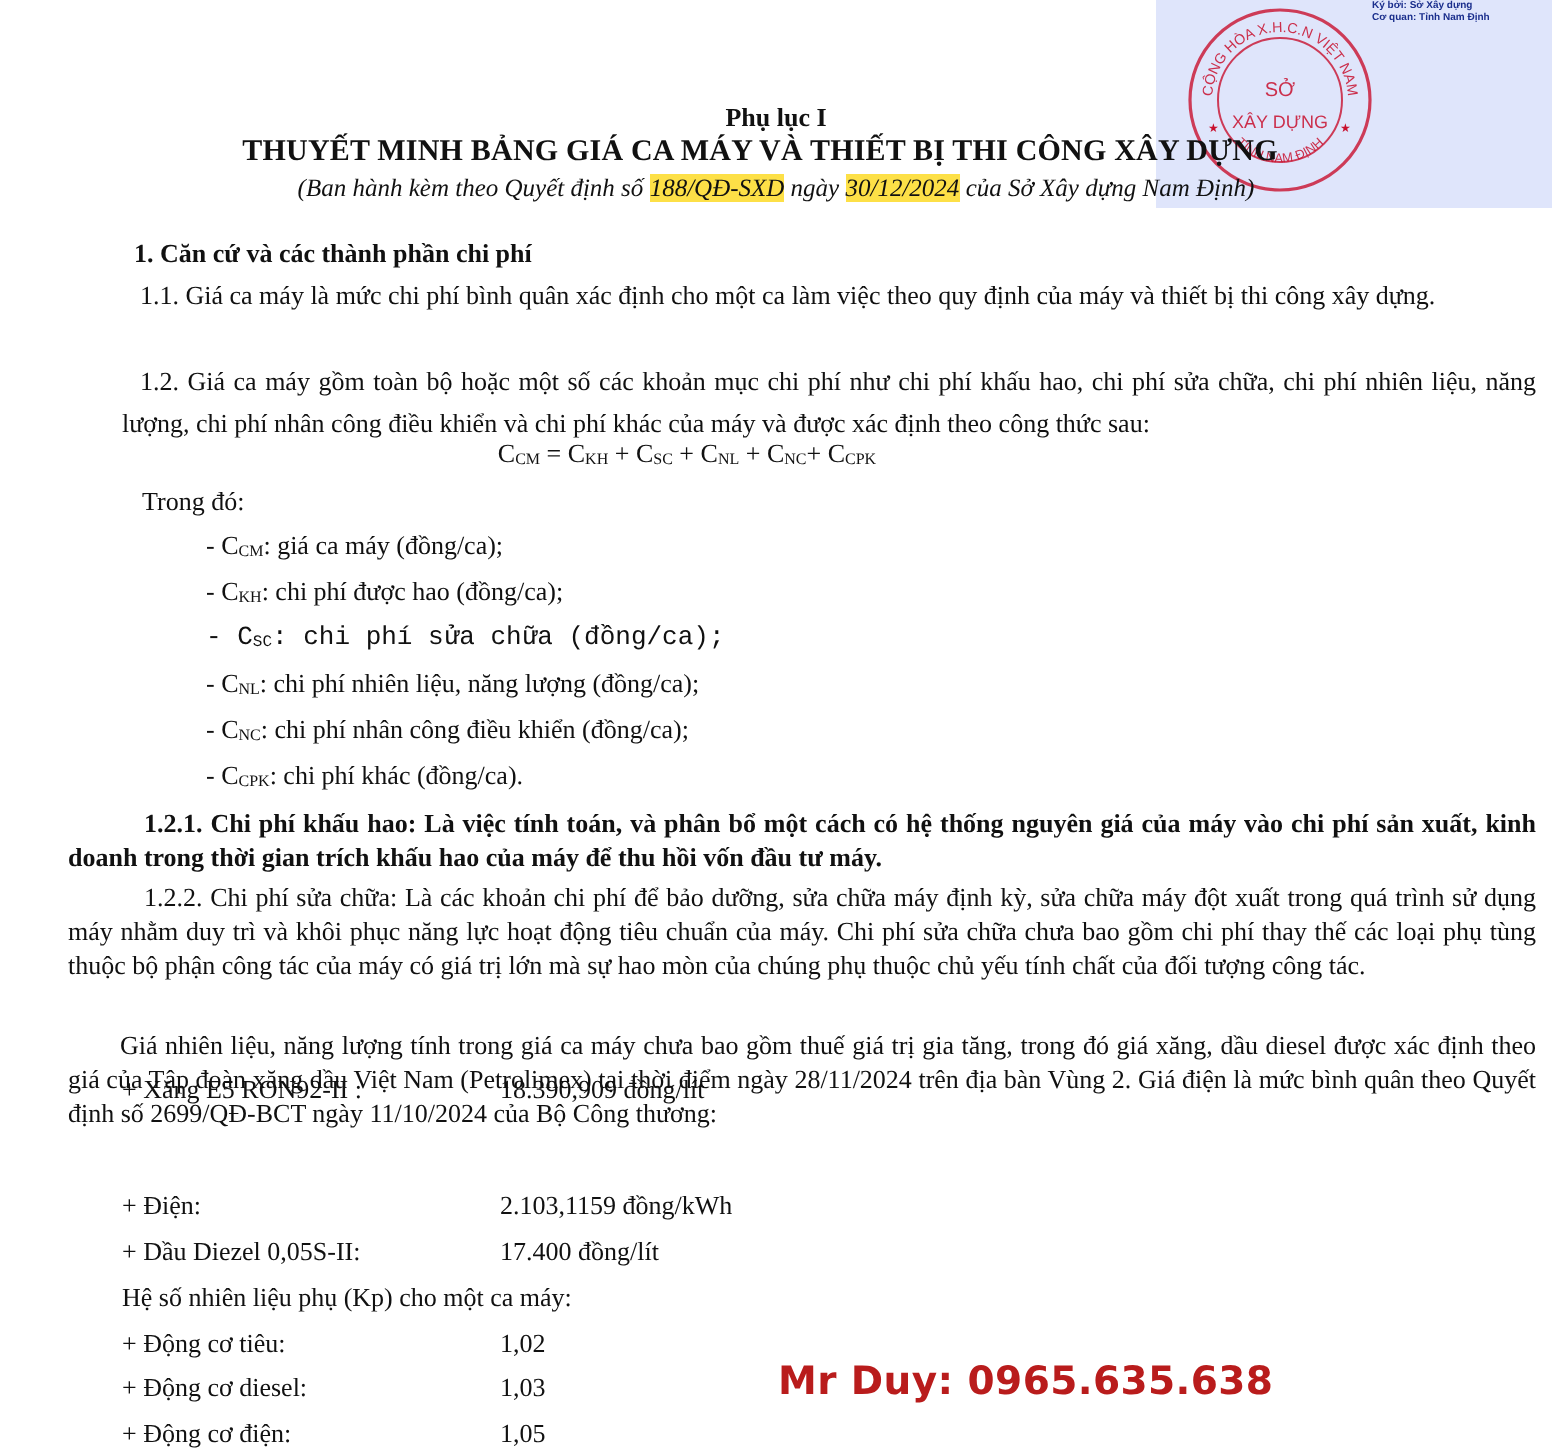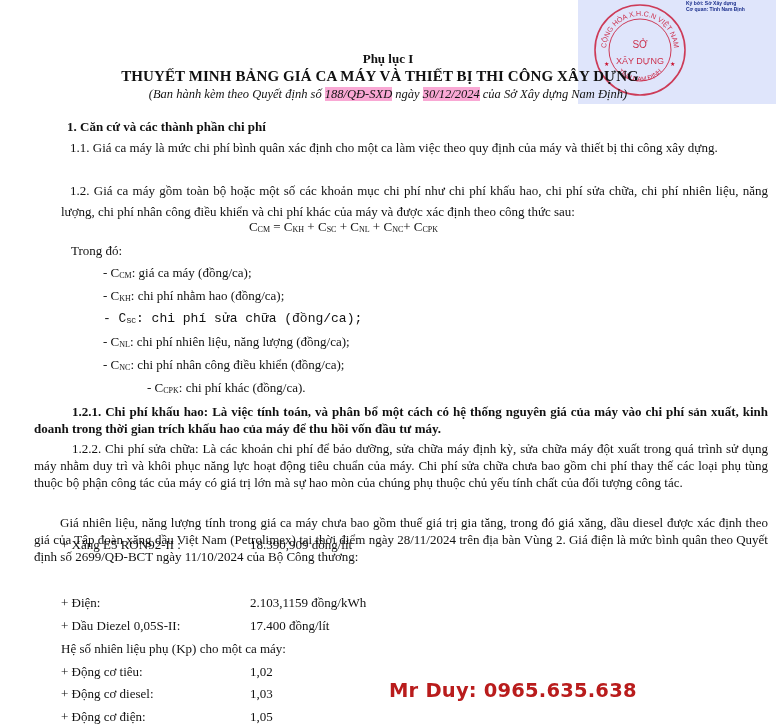--- a/index.html
+++ b/index.html
@@ -23,21 +23,21 @@
     font-weight:bold; font-size:13px;
   }
   .doc-title {
     position:absolute; top:68px; left:0; width:760px; text-align:center;
     font-weight:bold; font-size:15px; letter-spacing:0.1px;
   }
   .subtitle {
     position:absolute; top:87px; left:0; width:776px; text-align:center;
     font-style:italic; font-size:12.5px;
   }
-  .hl { background:#f9a8d4; }
+  .hl { background:#fde047; }
   .section-heading {
     position:absolute; top:119px; left:67px; font-weight:bold; font-size:13px;
   }
   .p {
     position:absolute; font-size:13px; line-height:21px; text-align:justify;
   }
   .formula {
     position:absolute; top:219px; left:0; width:687px; text-align:center; font-size:13px;
   }
   sub { font-size:8px; vertical-align:-1px; }
@@ -83,25 +83,25 @@
 <div class="section-heading">1. Căn cứ và các thành phần chi phí</div>
 
 <div class="p" style="top:137px;left:61px;width:707px;text-indent:9px;">1.1. Giá ca máy là mức chi phí bình quân xác định cho một ca làm việc theo quy định của máy và thiết bị thi công xây dựng.</div>
 <div class="p" style="top:180px;left:61px;width:707px;text-indent:9px;">1.2. Giá ca máy gồm toàn bộ hoặc một số các khoản mục chi phí như chi phí khấu hao, chi phí sửa chữa, chi phí nhiên liệu, năng lượng, chi phí nhân công điều khiển và chi phí khác của máy và được xác định theo công thức sau:</div>
 
 <div class="formula">C<sub>CM</sub> = C<sub>KH</sub> + C<sub>SC</sub> + C<sub>NL</sub> + C<sub>NC</sub>+ C<sub>CPK</sub></div>
 
 <div class="p" style="top:240px;left:71px;">Trong đó:</div>
 
 <div class="def" style="top:265px;">- C<sub>CM</sub><span>: giá ca máy (đồng/ca);</span></div>
-<div class="def" style="top:288px;">- C<sub>KH</sub><span>: chi phí nhằm hao (đồng/ca);</span></div>
+<div class="def" style="top:288px;">- C<sub>KH</sub><span>: chi phí được hao (đồng/ca);</span></div>
 <div class="def" style="top:311px;font-family:Liberation Mono, monospace;">- C<sub>SC</sub><span>: chi phí sửa chữa (đồng/ca);</span></div>
 <div class="def" style="top:334px;">- C<sub>NL</sub><span>: chi phí nhiên liệu, năng lượng (đồng/ca);</span></div>
 <div class="def" style="top:357px;">- C<sub>NC</sub><span>: chi phí nhân công điều khiển (đồng/ca);</span></div>
-<div class="def" style="top:380px;margin-left:44px;">- C<sub>CPK</sub><span>: chi phí khác (đồng/ca).</span></div>
+<div class="def" style="top:380px;">- C<sub>CPK</sub><span>: chi phí khác (đồng/ca).</span></div>
 
 <div class="p" style="top:403px;left:34px;width:734px;line-height:17px;text-indent:38px;font-weight:bold;">1.2.1. Chi phí khấu hao: Là việc tính toán, và phân bổ một cách có hệ thống nguyên giá của máy vào chi phí sản xuất, kinh doanh trong thời gian trích khấu hao của máy để thu hồi vốn đầu tư máy.</div>
 <div class="p" style="top:440px;left:34px;width:734px;line-height:17px;text-indent:38px;">1.2.2. Chi phí sửa chữa: Là các khoản chi phí để bảo dưỡng, sửa chữa máy định kỳ, sửa chữa máy đột xuất trong quá trình sử dụng máy nhằm duy trì và khôi phục năng lực hoạt động tiêu chuẩn của máy. Chi phí sửa chữa chưa bao gồm chi phí thay thế các loại phụ tùng thuộc bộ phận công tác của máy có giá trị lớn mà sự hao mòn của chúng phụ thuộc chủ yếu tính chất của đối tượng công tác.</div>
 <div class="p" style="top:514px;left:34px;width:734px;line-height:17px;text-indent:26px;">Giá nhiên liệu, năng lượng tính trong giá ca máy chưa bao gồm thuế giá trị gia tăng, trong đó giá xăng, dầu diesel được xác định theo giá của Tập đoàn xăng dầu Việt Nam (Petrolimex) tại thời điểm ngày 28/11/2024 trên địa bàn Vùng 2. Giá điện là mức bình quân theo Quyết định số 2699/QĐ-BCT ngày 11/10/2024 của Bộ Công thương:</div>
 
 <div class="row" style="top:537px;"><span>+ Xăng E5 RON92-II :</span><span class="val">18.390,909 đồng/lít</span></div>
 <div class="row" style="top:595px;"><span>+ Điện:</span><span class="val">2.103,1159 đồng/kWh</span></div>
 <div class="row" style="top:618px;"><span>+ Dầu Diezel 0,05S-II:</span><span class="val">17.400 đồng/lít</span></div>
 
 <div class="row" style="top:641px;">Hệ số nhiên liệu phụ (Kp) cho một ca máy:</div>

